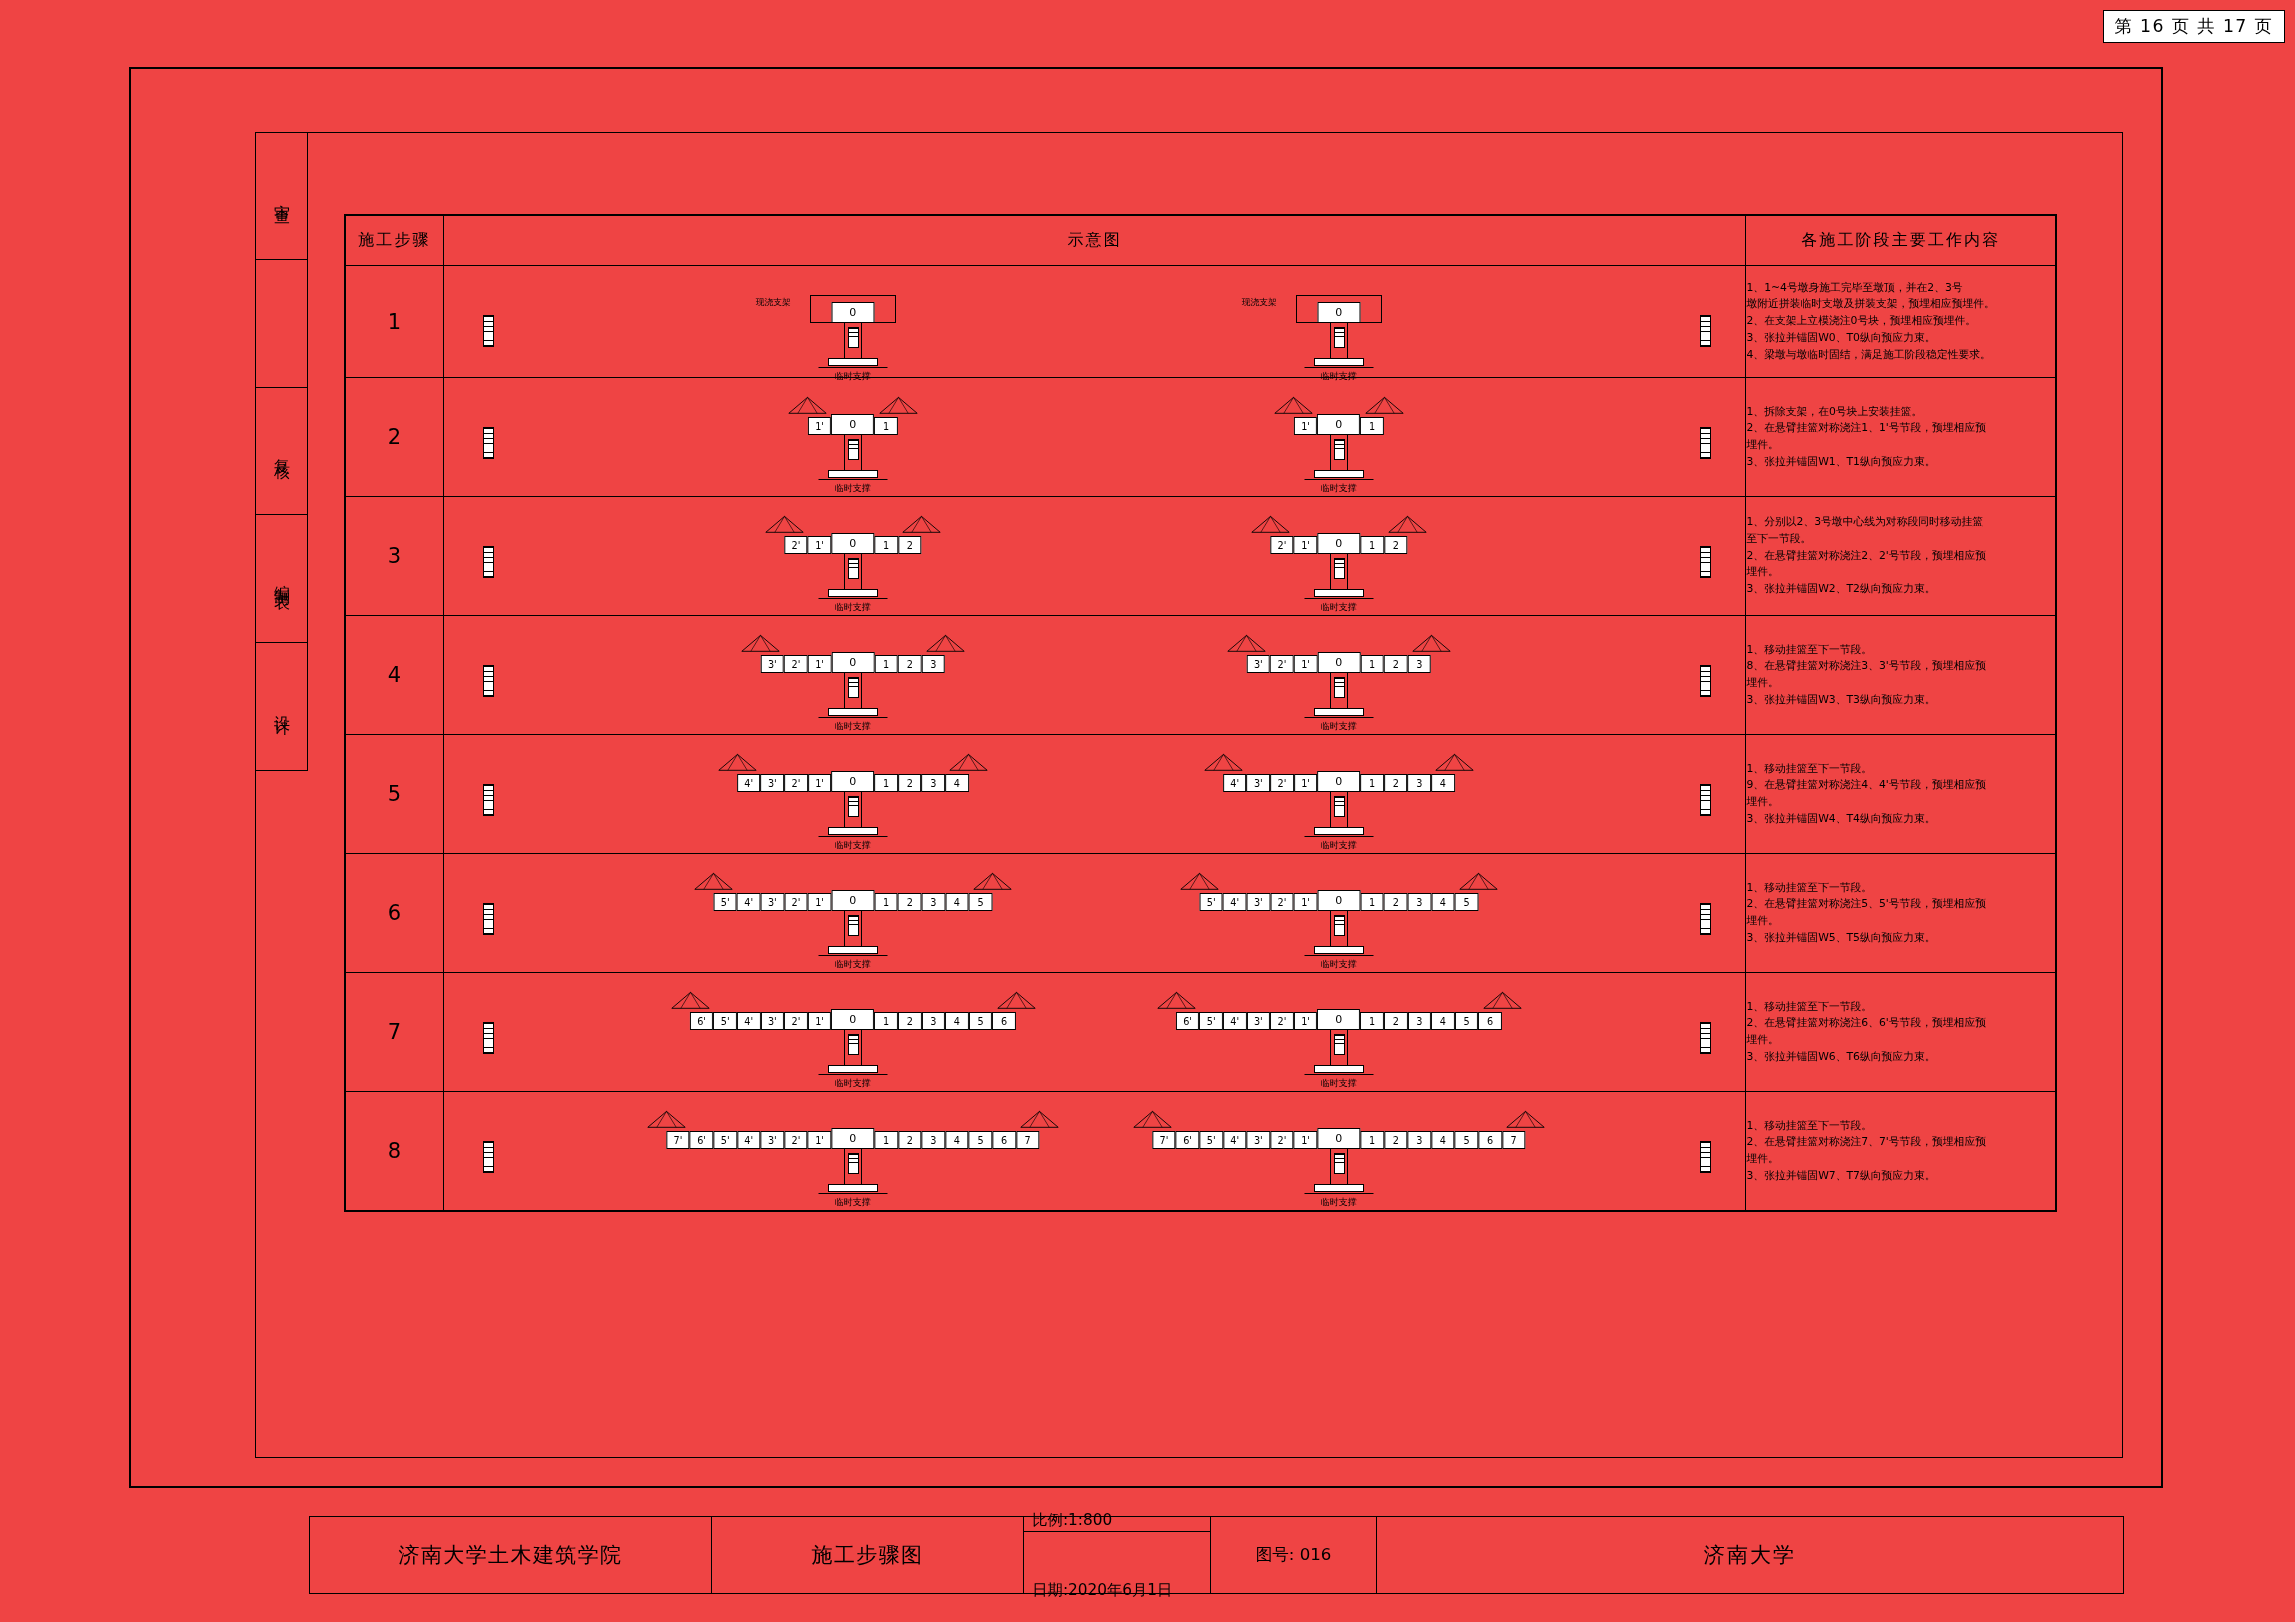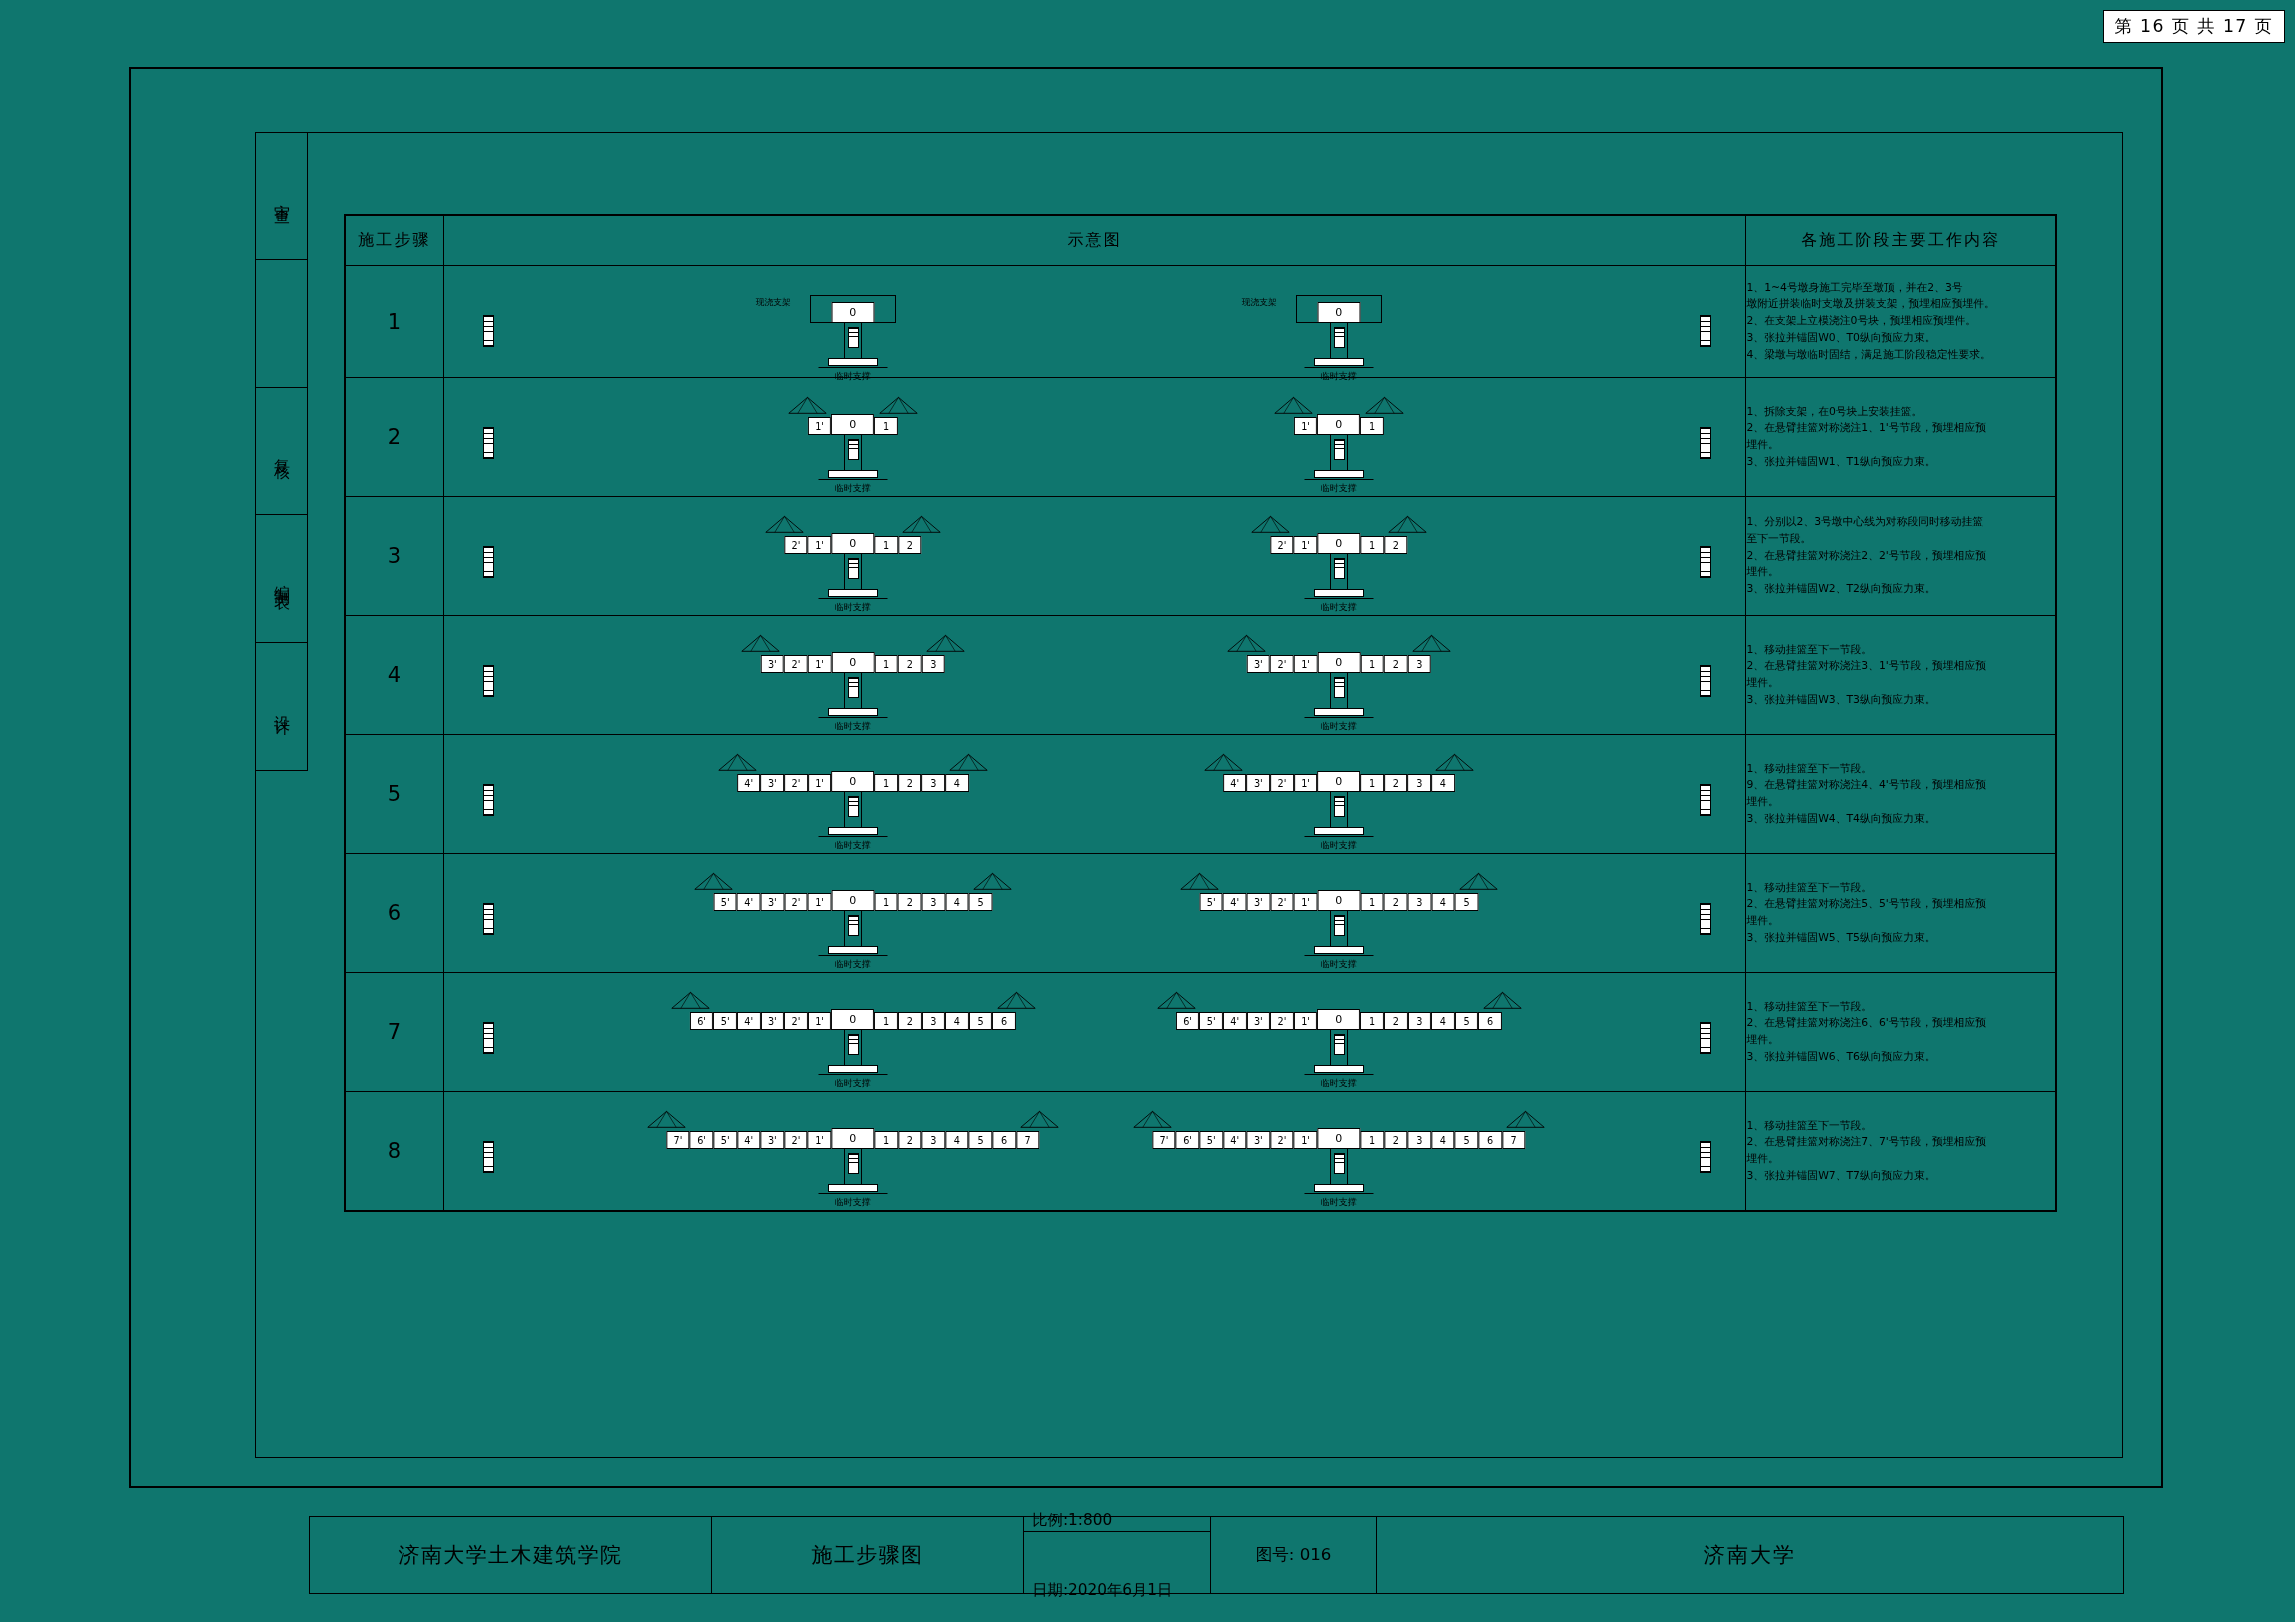--- a/index.html
+++ b/index.html
@@ -12,21 +12,21 @@
     height: 1623px;
     font-family: "Liberation Sans", sans-serif;
     color: #000;
     overflow: hidden;
   }
   .sheet {
     position: absolute;
     left: 0; top: 0;
     width: 2295px;
     height: 1623px;
-    background: #0f766e;
+    background: #ef4444;
   }
   
   .outer-border {
     position: absolute;
     left: 129px; top: 67px;
     width: 2034px;
     height: 1421px;
     border: 2.1px solid #000;
     box-sizing: border-box;
   }
@@ -540,21 +540,21 @@
                   </svg>
                 </div>
                 <div class="pier-col" style="top: 57px;"></div>
                 <div class="pier-base" style="top: 92px;"></div>
                 <div class="pier-base2" style="top: 101px;"></div>
                 <div class="temp-label" style="top: 104px;">临时支撑</div>
               </div>
             </td>
             <td class="col-content content-cell">
               <div>1、移动挂篮至下一节段。</div>
-              <div>2、在悬臂挂篮对称浇注3、1'号节段，预埋相应预</div>
+              <div>8、在悬臂挂篮对称浇注3、3'号节段，预埋相应预</div>
               <div>埋件。</div>
               <div>3、张拉并锚固W3、T3纵向预应力束。</div>
             </td>
           </tr>
           <tr>
             <td class="col-step step-num">5</td>
             <td class="col-diagram diagram-cell">
               <div class="pier-end" style="left: 39px; top: 49px;"></div>
               <div class="pier-end" style="left: 1256px; top: 49px;"></div>
               <div class="assembly" style="left: 409px; width: 0px;">

